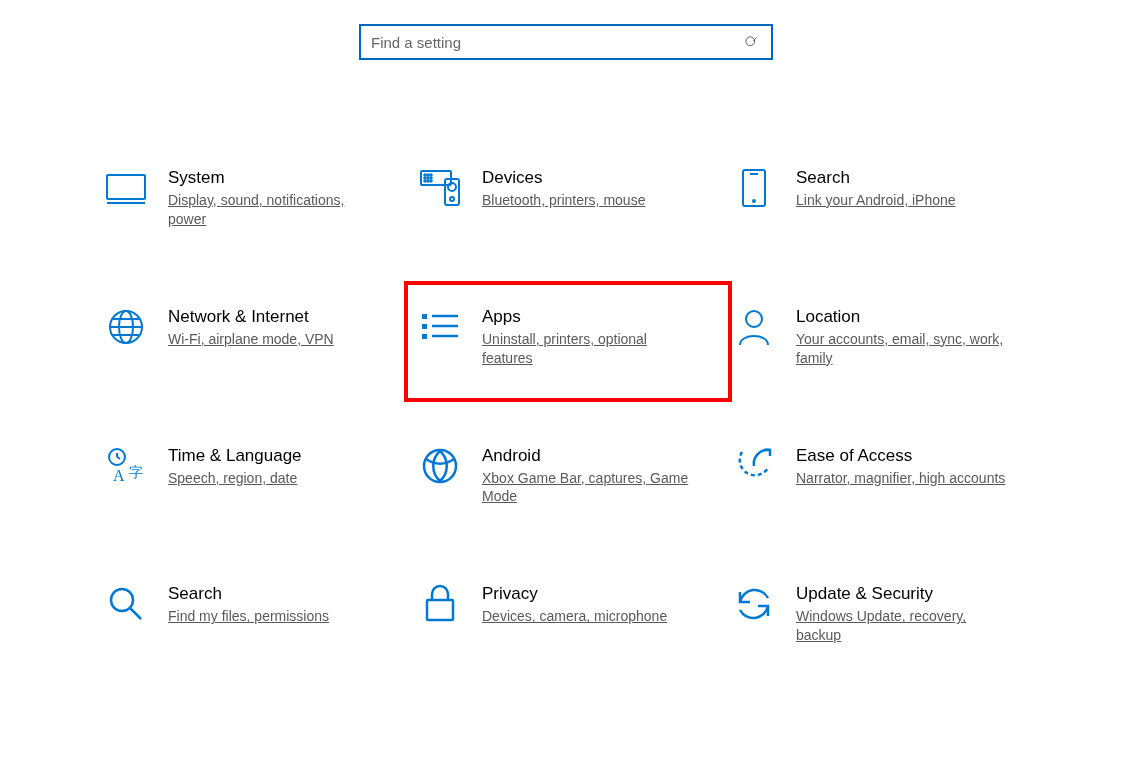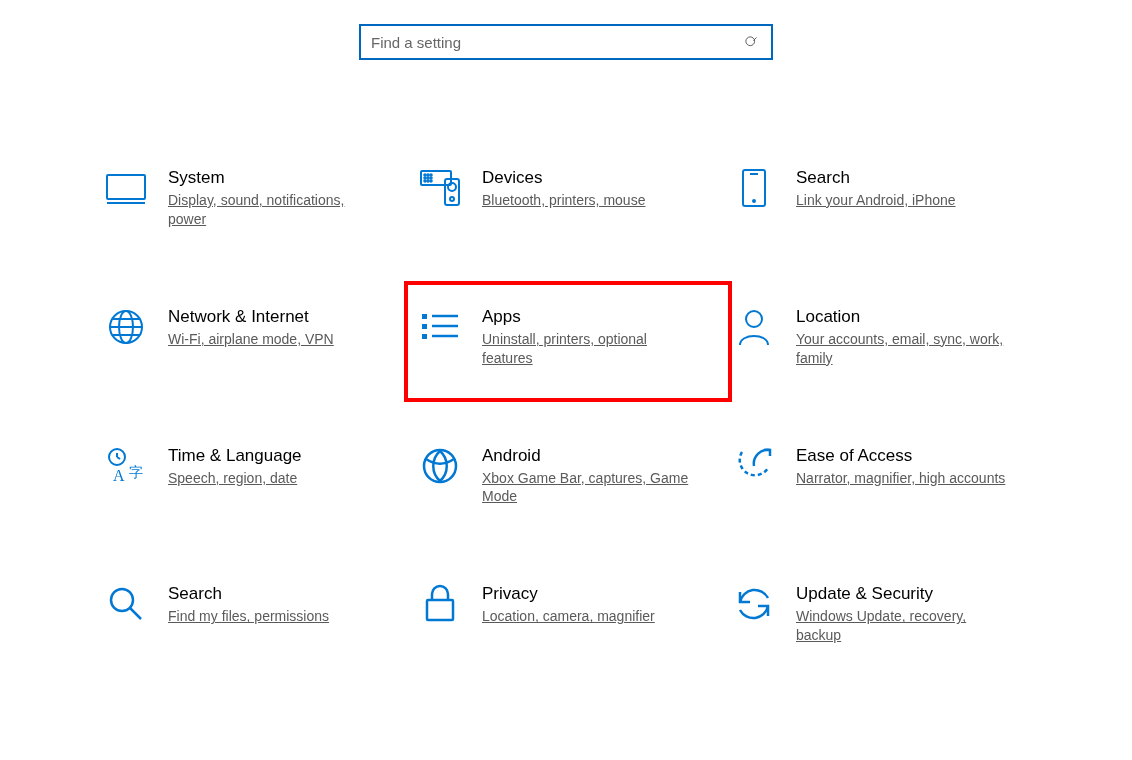--- a/index.html
+++ b/index.html
@@ -264,21 +264,21 @@
 
     <div class="tile">
       <div class="tile-icon">
         <svg width="34" height="40" viewBox="0 0 34 40" fill="none" stroke="#0078d4" stroke-width="2.5">
           <rect x="4" y="16" width="26" height="20" rx="1"></rect>
           <path d="M9 16 V10 a8 8 0 0 1 16 0 V16"></path>
         </svg>
       </div>
       <div class="tile-text">
         <div class="tile-title">Privacy</div>
-        <div class="tile-desc">Location, camera, magnifier</div>
+        <div class="tile-desc">Devices, camera, microphone</div>
       </div>
     </div>
 
     <div class="tile">
       <div class="tile-icon">
         <svg width="40" height="40" viewBox="0 0 40 40" fill="none" stroke="#0078d4" stroke-width="2.5">
           <path d="M34 14 A15 15 0 0 0 6 18"></path>
           <polyline points="6,8 6,18 16,18"></polyline>
           <path d="M6 26 A15 15 0 0 0 34 22"></path>
           <polyline points="34,32 34,22 24,22"></polyline>

